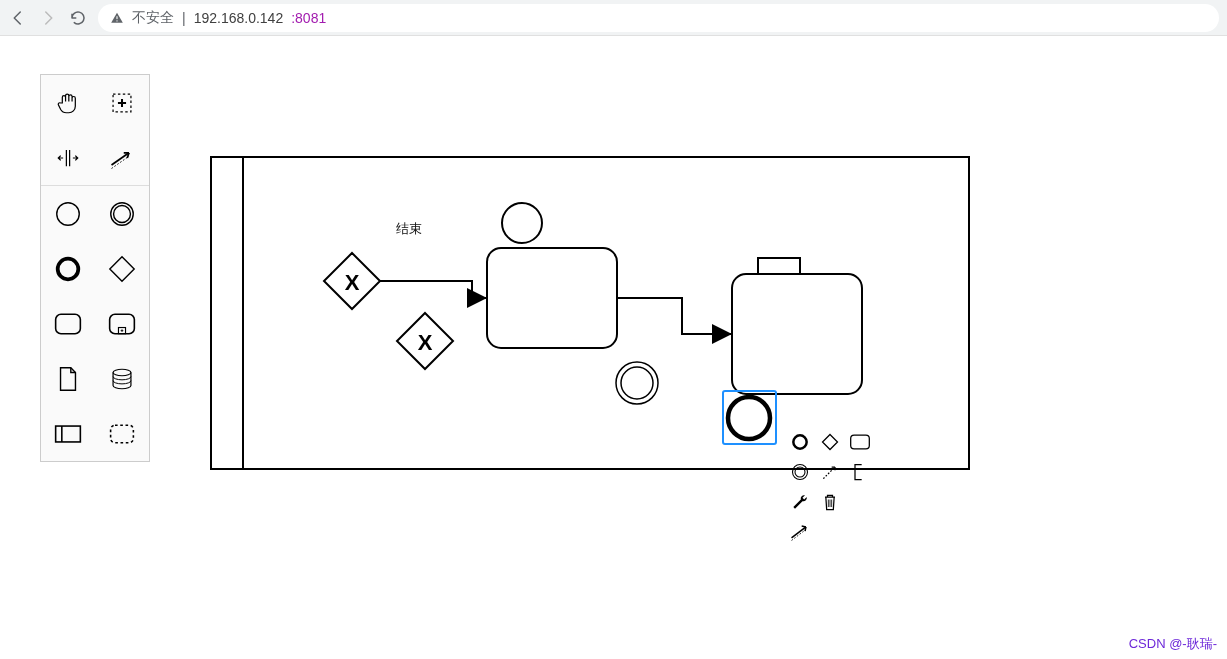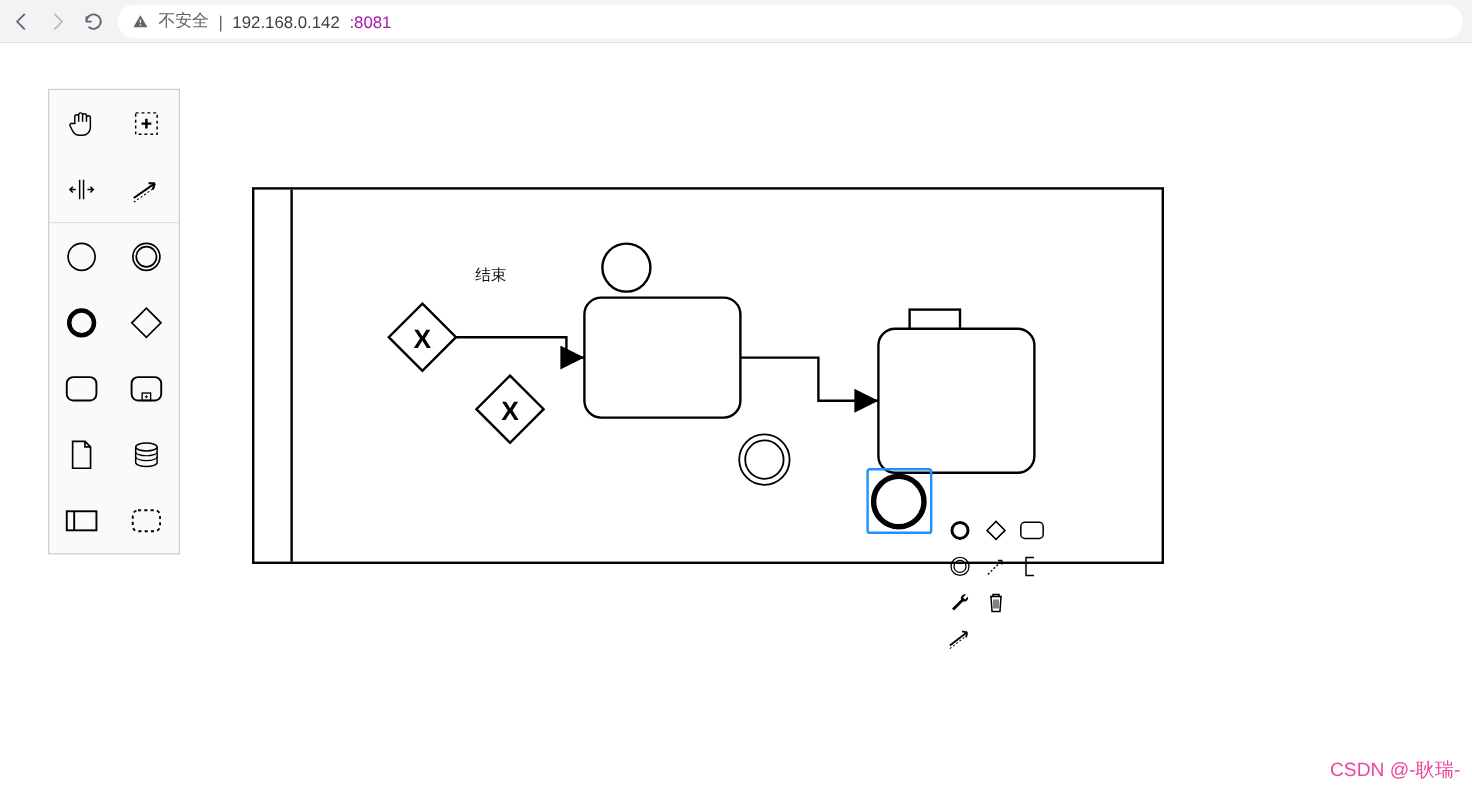--- a/index.html
+++ b/index.html
@@ -122,22 +122,22 @@
     width: 24px; height: 24px;
     display: flex; align-items: center; justify-content: center;
     cursor: pointer;
   }
 
   
   .watermark {
     position: absolute;
     right: 10px;
     bottom: 6px;
-    font-size: 16px;
-    color: #ec4899;
+    font-size: 13px;
+    color: #6d28d9;
     font-family: "Microsoft YaHei", sans-serif;
     margin-top: 30px;
   }
 
   svg { display: block; }
 </style>
 </head>
 <body>
 
 <div class="chrome">

